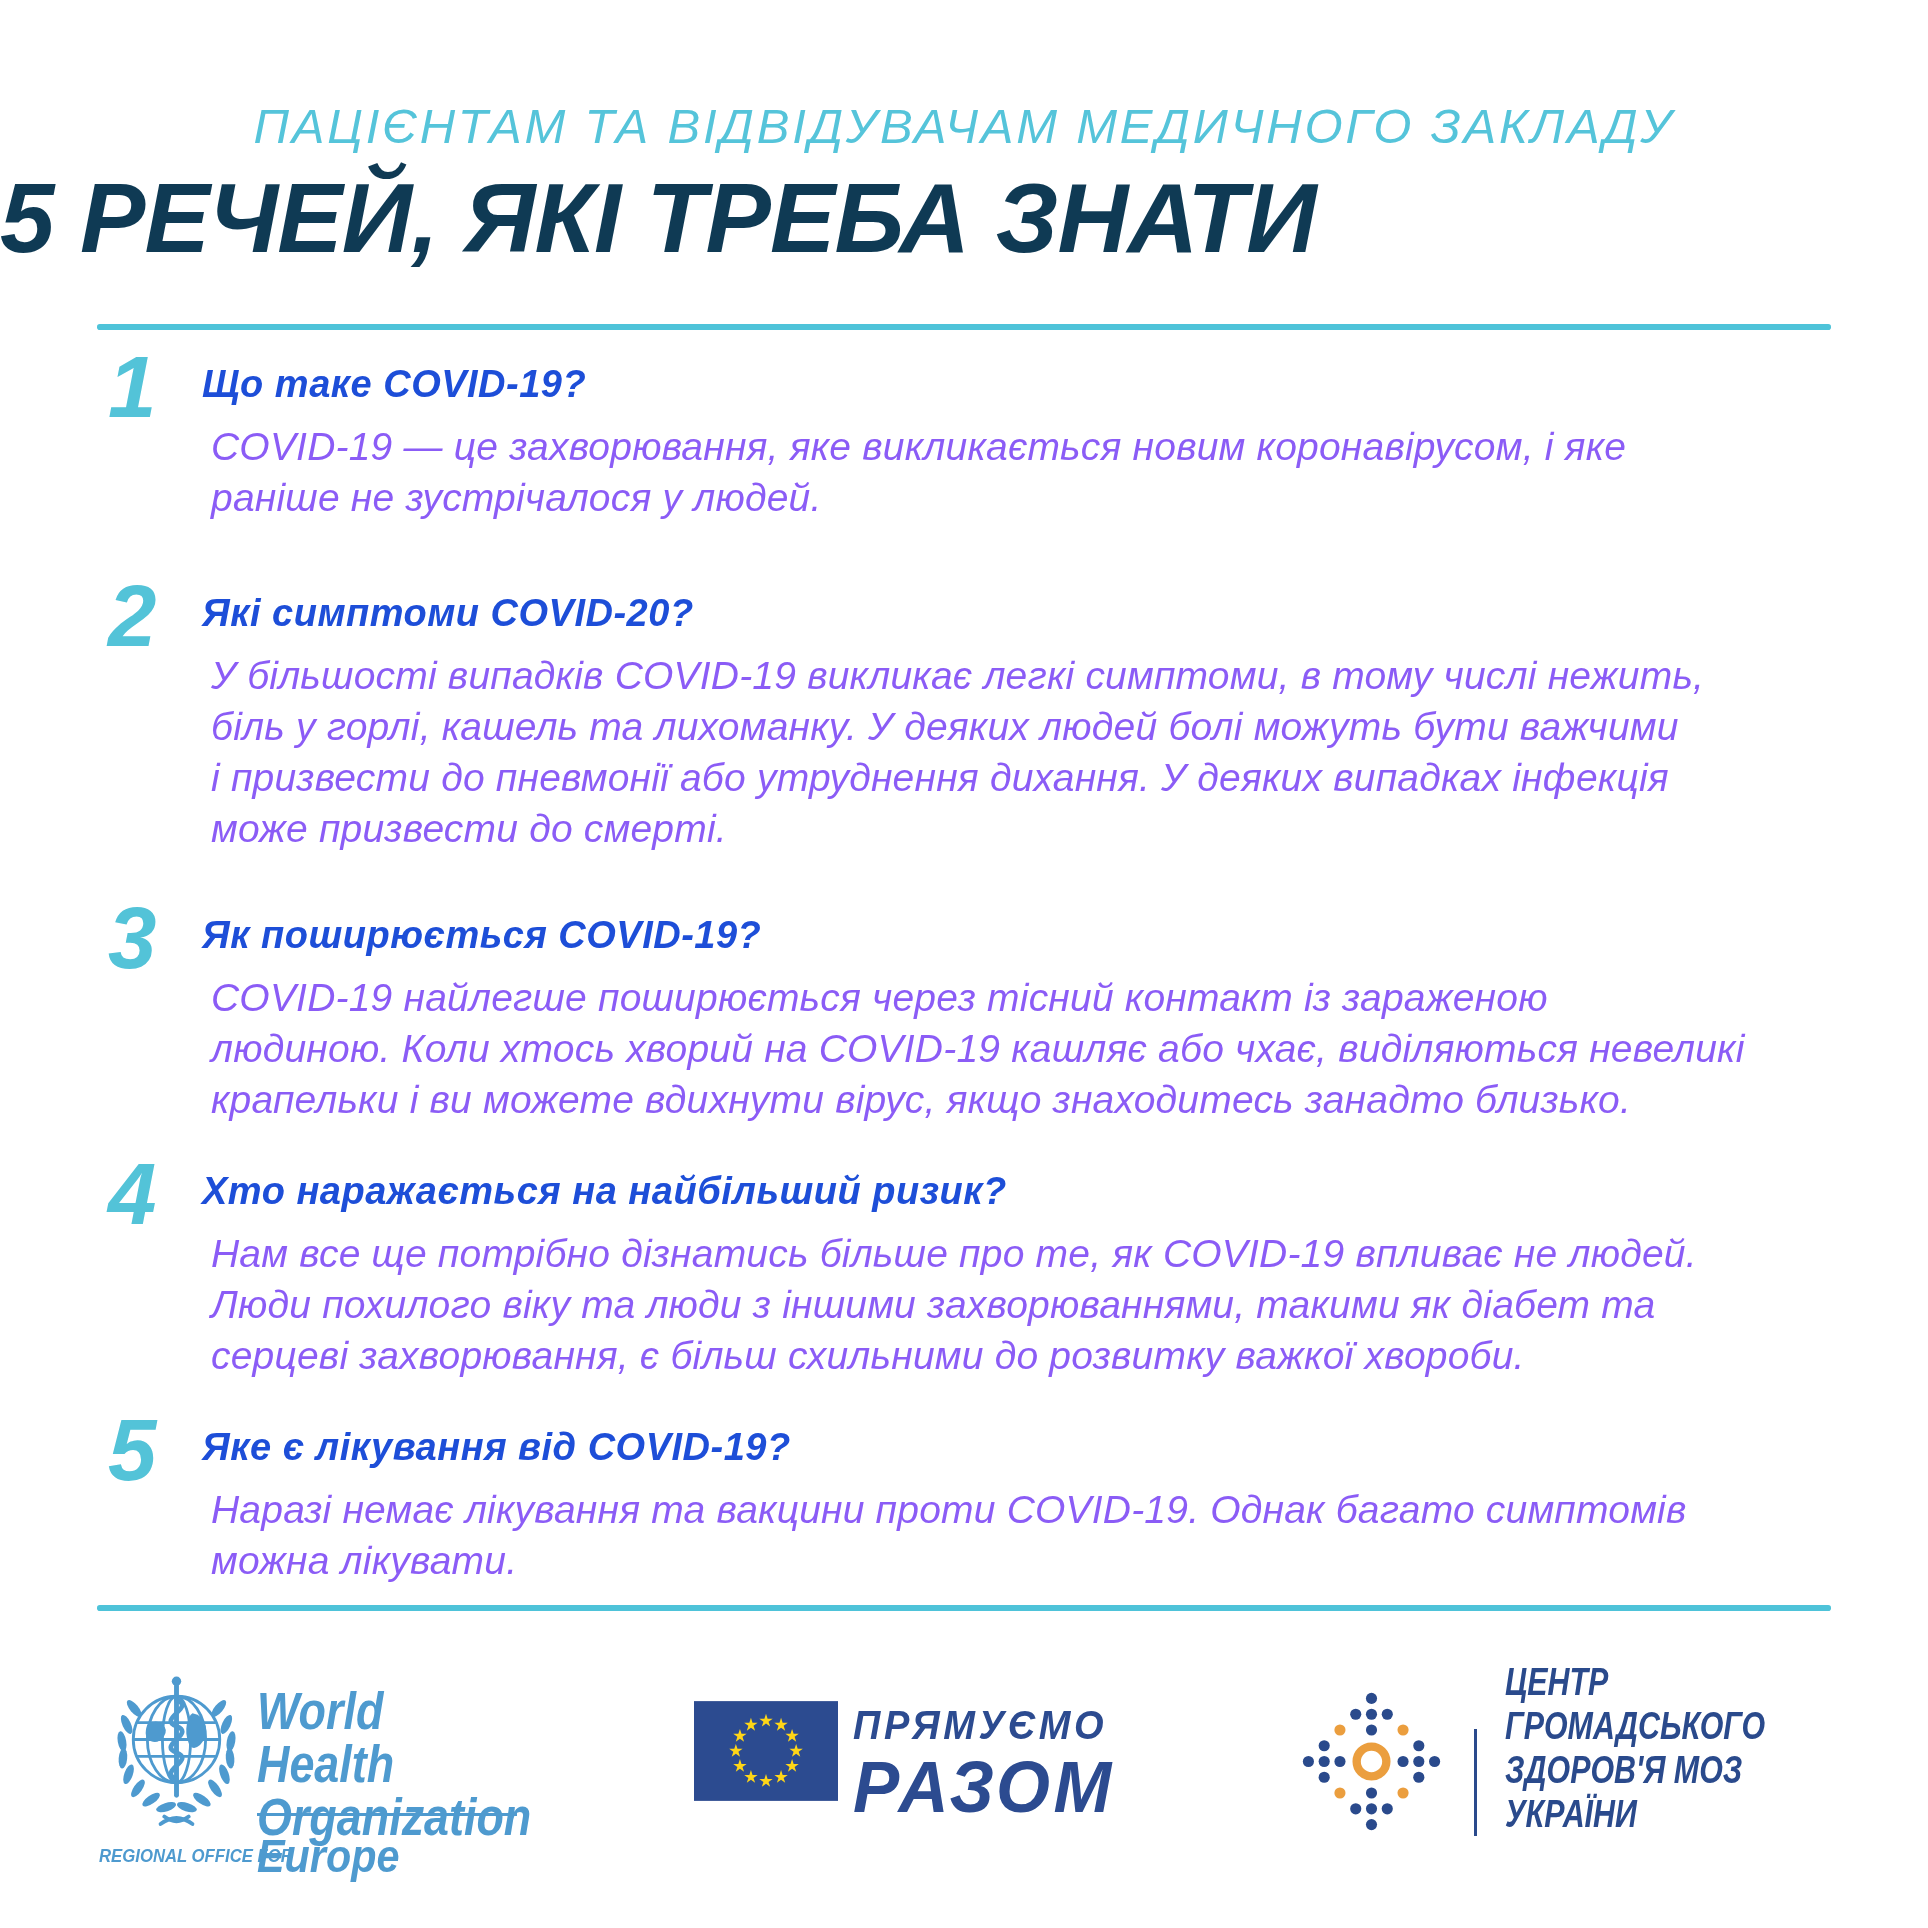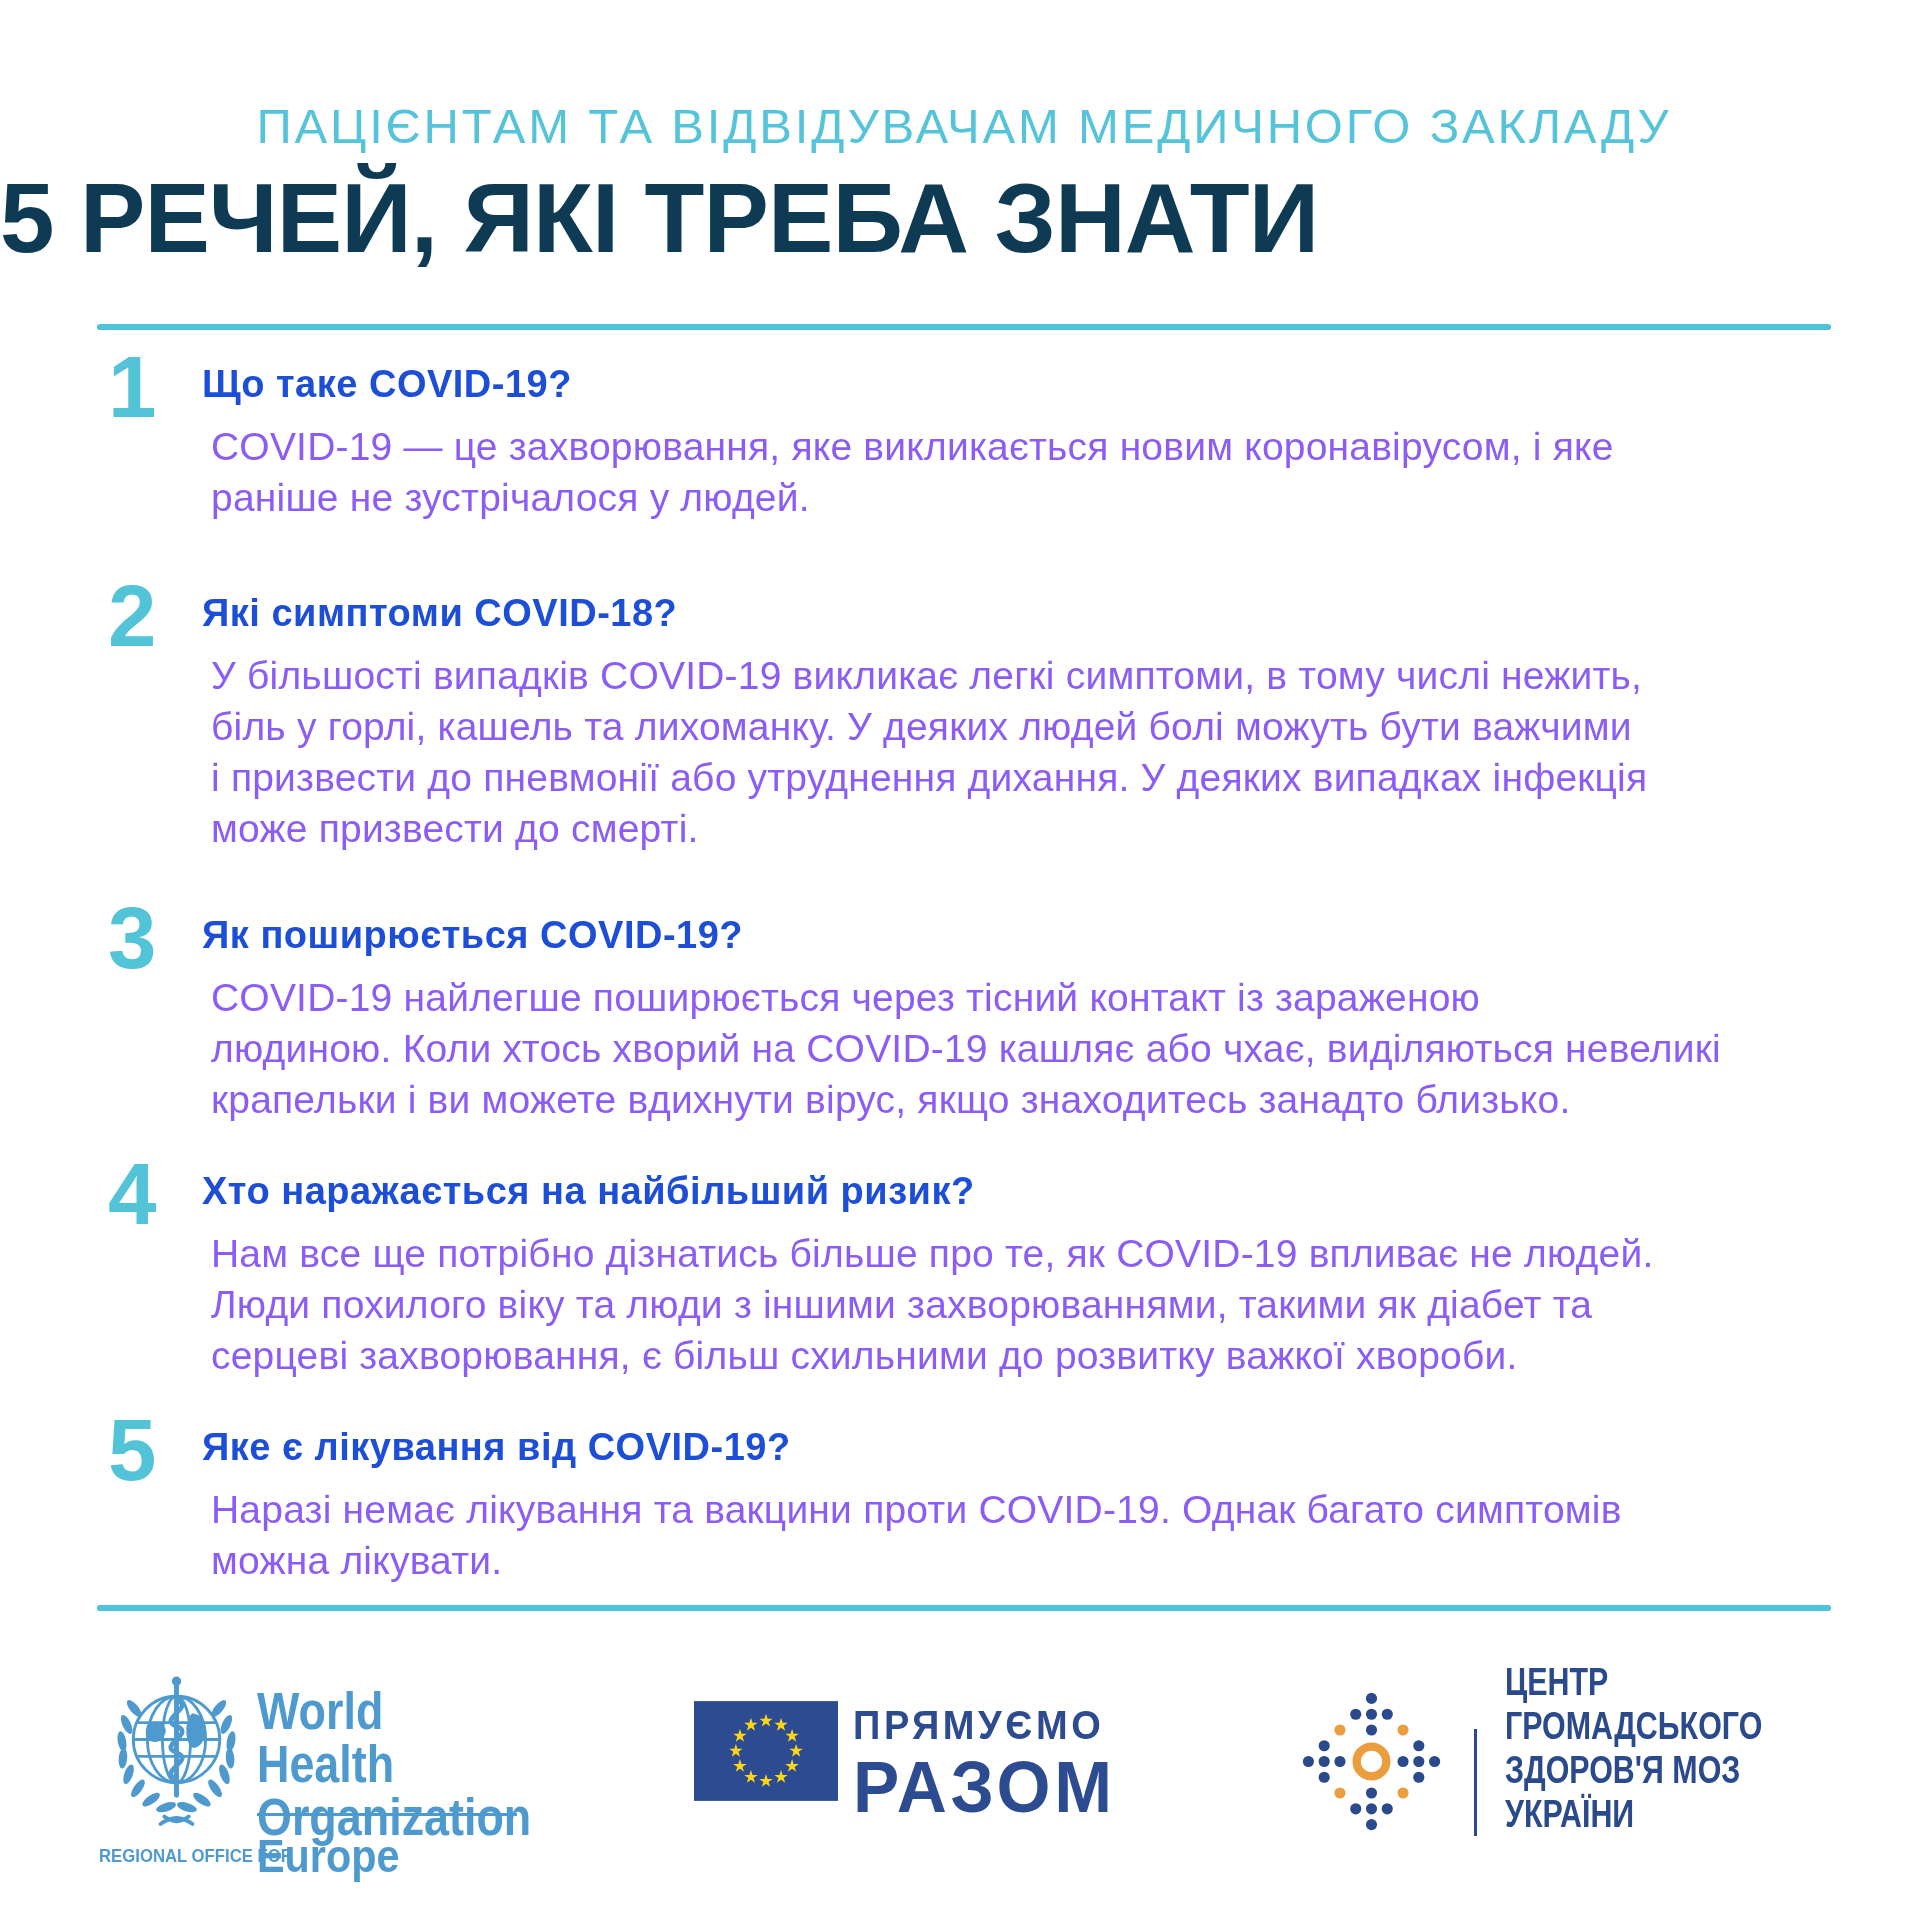--- a/index.html
+++ b/index.html
@@ -1,18 +1,18 @@
 <!DOCTYPE html>
 <html style="font-size:15px"><head>
 <meta charset="utf-8">
 <style>
   html,body { margin:0; padding:0; background:#ffffff; }
   .poster {
     position:relative; width:1928px; height:1928px; background:#ffffff;
-    font-family:"Liberation Sans", sans-serif; overflow:hidden;
+    font-family:"Liberation Sans", sans-serif; overflow:hidden;font-style:italic;
   }
 
   
   .eyebrow {
     position:absolute; top:98px; left:0; right:0; text-align:center;
     font-size:49px; letter-spacing:2.8px; font-weight:400; color:#55C4DA;
   }
   .title {
     position:absolute; top:162px; left:0; right:0; margin:0; text-align:left;
     font-size:98px; font-weight:bold; letter-spacing:-0.9px; color:#0F3A54;
@@ -105,21 +105,21 @@
     <div class="sec-content">
       <h2 class="sec-heading">Що таке COVID-19?</h2>
       <p class="sec-body">COVID-19 — це захворювання, яке викликається новим коронавірусом, і яке
 раніше не зустрічалося у людей.</p>
     </div>
   </section>
 
   <section class="section s2">
     <div class="sec-num">2</div>
     <div class="sec-content">
-      <h2 class="sec-heading">Які симптоми COVID-18?</h2>
+      <h2 class="sec-heading">Які симптоми COVID-20?</h2>
       <p class="sec-body">У більшості випадків COVID-19 викликає легкі симптоми, в тому числі нежить,
 біль у горлі, кашель та лихоманку. У деяких людей болі можуть бути важчими
 і призвести до пневмонії або утруднення дихання. У деяких випадках інфекція
 може призвести до смерті.</p>
     </div>
   </section>
 
   <section class="section s3">
     <div class="sec-num">3</div>
     <div class="sec-content">

